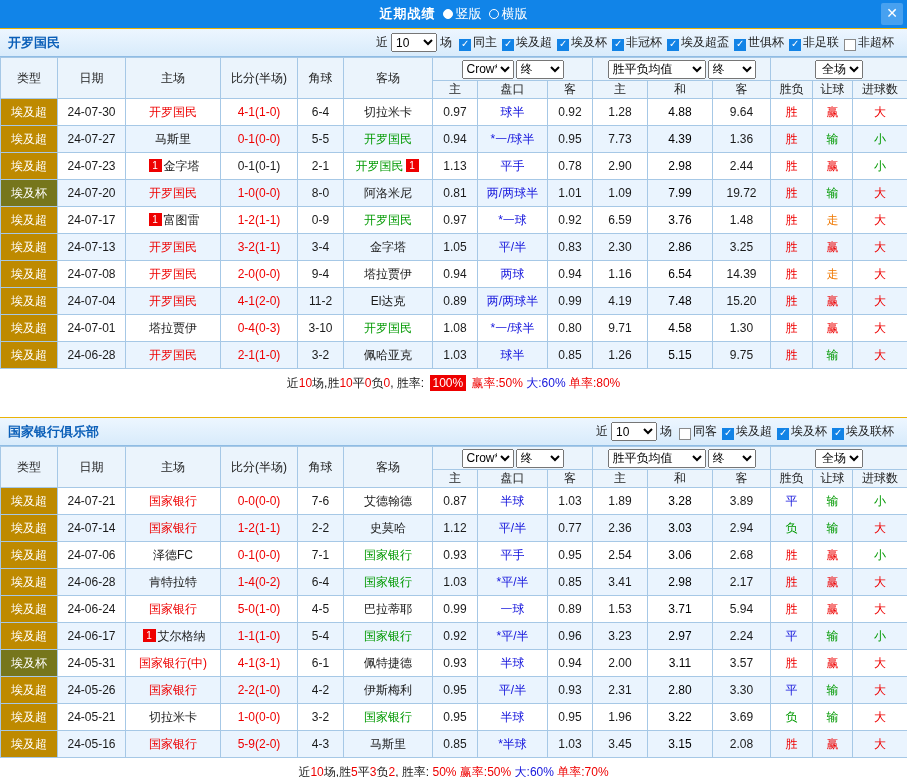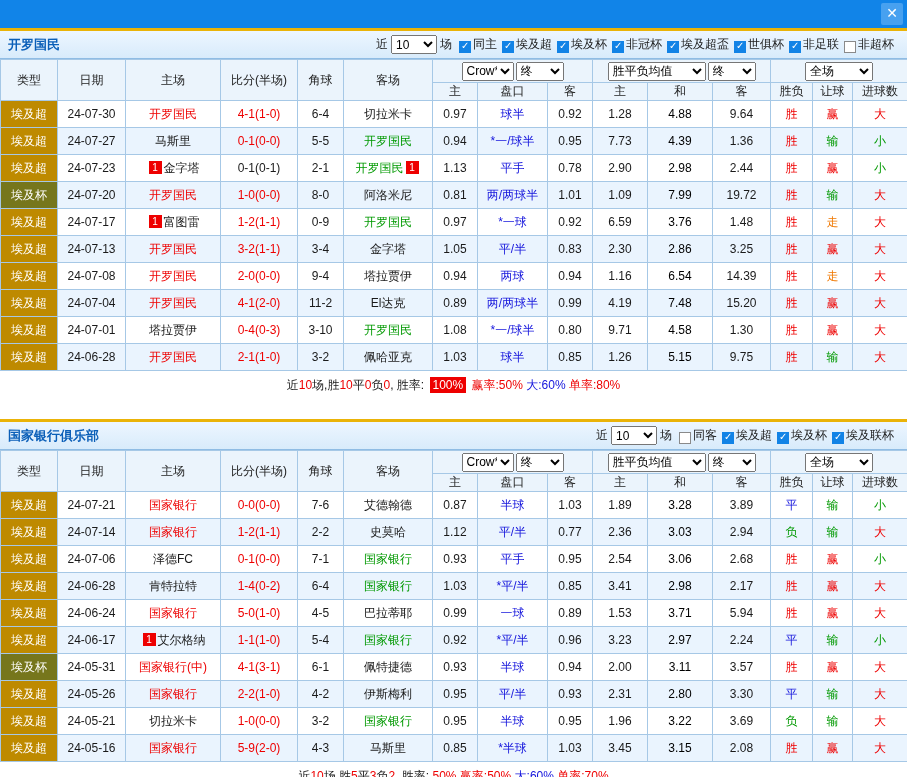--- a/index.html
+++ b/index.html
@@ -10,21 +10,21 @@
   .topbar { height:28px; background:#1184e8; display:flex; align-items:center; position:relative; color:#fff; }
   .topbar-center { flex:1; display:flex; justify-content:center; align-items:center; gap:7px; font-size:13px; }
   .topbar-title { font-weight:bold; letter-spacing:1px; }
   .radio-label { display:inline-flex; align-items:center; gap:3px; cursor:pointer; }
   .radio { width:10px; height:10px; border:1px solid #fff; border-radius:50%; display:inline-block; background:transparent; }
   .radio.checked { background:#fff; }
   .close-btn { position:absolute; right:4px; top:3px; width:22px; height:22px; background:#47a1f0; color:#fff;
     text-align:center; line-height:21px; font-size:14px; border-radius:2px; cursor:pointer; }
 
   
-  .section { border-top:3px solid #eab308; }
+  .section { border-top:1px solid #eab308; }
   .section + .section { margin-top:20px; }
   .section-head { height:28px; background:linear-gradient(#edf6ff,#d8ebfb); border-bottom:1px solid #8fbce4;
     display:flex; align-items:center; padding:0 8px; }
   .team-name { color:#0b5fb8; font-weight:bold; font-size:13px; }
   .filter { margin-left:auto; display:flex; align-items:center; gap:3px; }
   .filter select { height:19px; font-size:12px; }
   .count-select { width:46px; }
   .checkboxes { display:inline-flex; align-items:center; margin-left:4px; }
   .cb-label { display:inline-flex; align-items:flex-end; margin-right:5px; cursor:pointer; }
   .cb { width:12px; height:12px; border:1px solid #8a8a8a; background:#fff; display:inline-block; position:relative; margin-right:2px; }
@@ -34,21 +34,21 @@
   
   table.stat-table { width:907px; border-collapse:collapse; table-layout:fixed; }
   .stat-table th, .stat-table td { border:1px solid #a6c8e6; text-align:center; vertical-align:middle;
     white-space:nowrap; overflow:hidden; padding:0; }
   .stat-table thead th { background:#ebf4fc; font-weight:normal; color:#222; }
   .stat-table thead tr.h1 th { height:23px; }
   .stat-table thead tr.h2 th { height:18px; }
   .group-head select { height:19px; font-size:12px; margin:0 1px; }
   .sel-odds-source { width:52px; } .sel-odds-time { width:48px; }
   .sel-avg-label { width:98px; } .sel-avg-time { width:48px; }
-  .sel-scope { width:68px; }
+  .sel-scope { width:48px;text-align:right; }
   .stat-table tbody td { height:27px; background:#fff; }
   .stat-table tbody tr:nth-child(even) td { background:#eaf4fe; }
   td.type { color:#fff; }
   td.type.super { background:#be8a00 !important; }
   td.type.cup { background:#76761c !important; }
 
   .c-black { color:#1a1a1a; } .c-red { color:#ee0000; } .c-green { color:#009900; }
   .c-blue { color:#1414dc; } .c-mblue { color:#000000; } .c-orange { color:#f07800; }
   .c-white { color:#ffffff; }
 
@@ -57,20 +57,31 @@
 
   
   .summary { height:28px; display:flex; align-items:center; justify-content:center; background:#fff; }
   .summary .seg { white-space:pre; }
   .summary .seg.bg-red { background:#ee0000; color:#fff; padding:1px 3px; margin:0 2px; }
 </style>
 </head>
 <body>
 
 <div class="topbar">
+  <div class="topbar-center">
+    <span class="topbar-title">近期战绩</span>
+    <span class="radio-label">
+      <span class="radio checked"></span>
+      <span>竖版</span>
+    </span>
+    <span class="radio-label">
+      <span class="radio"></span>
+      <span>横版</span>
+    </span>
+  </div>
   <div class="close-btn">✕</div>
 </div>
 
 <div id="sections">
   <div class="section">
     <div class="section-head">
       <span class="team-name">开罗国民</span>
       <div class="filter">
         <span class="f-prefix">近</span>
         <select class="count-select"><option>10</option></select>

